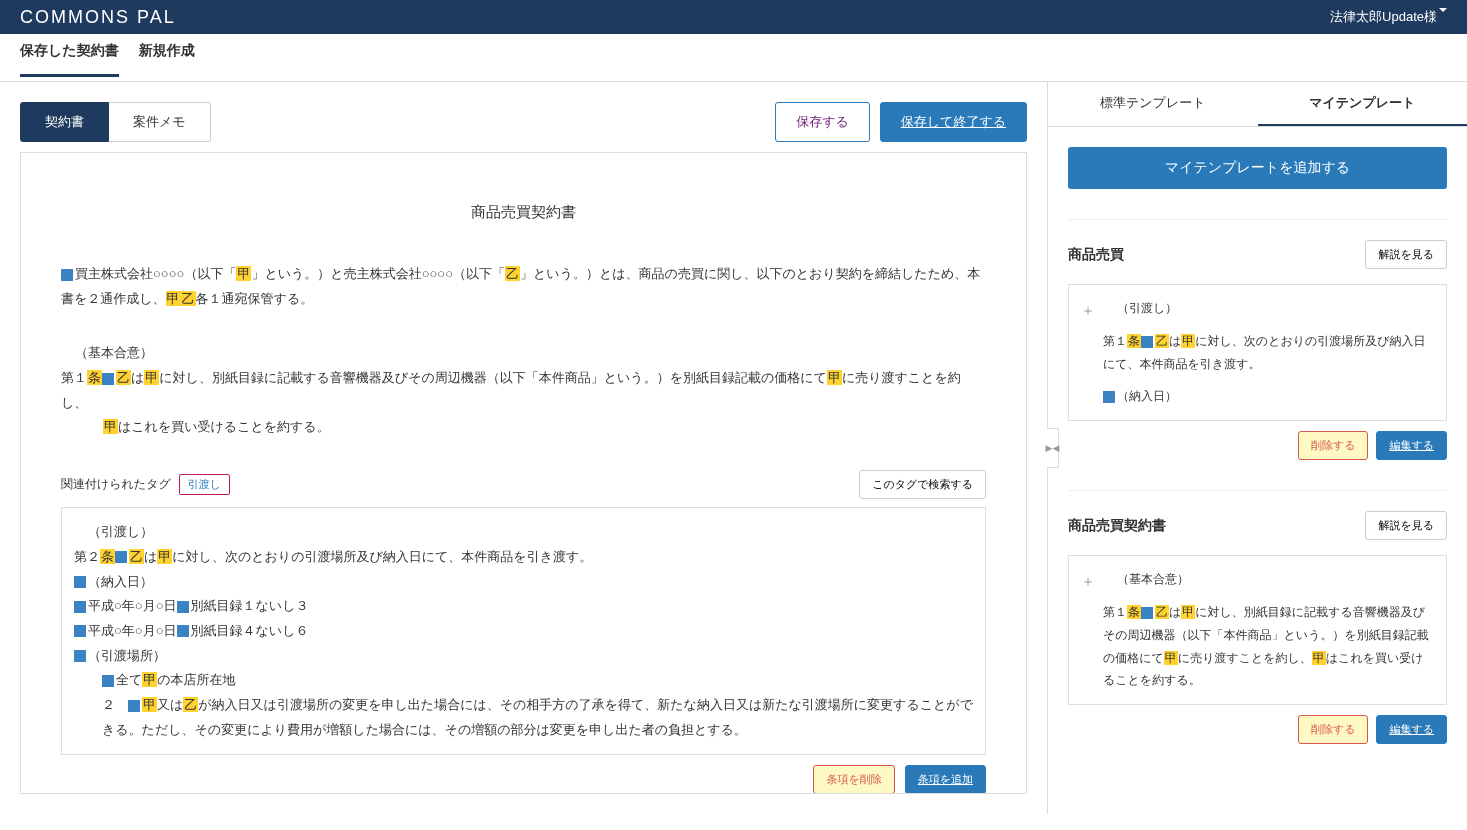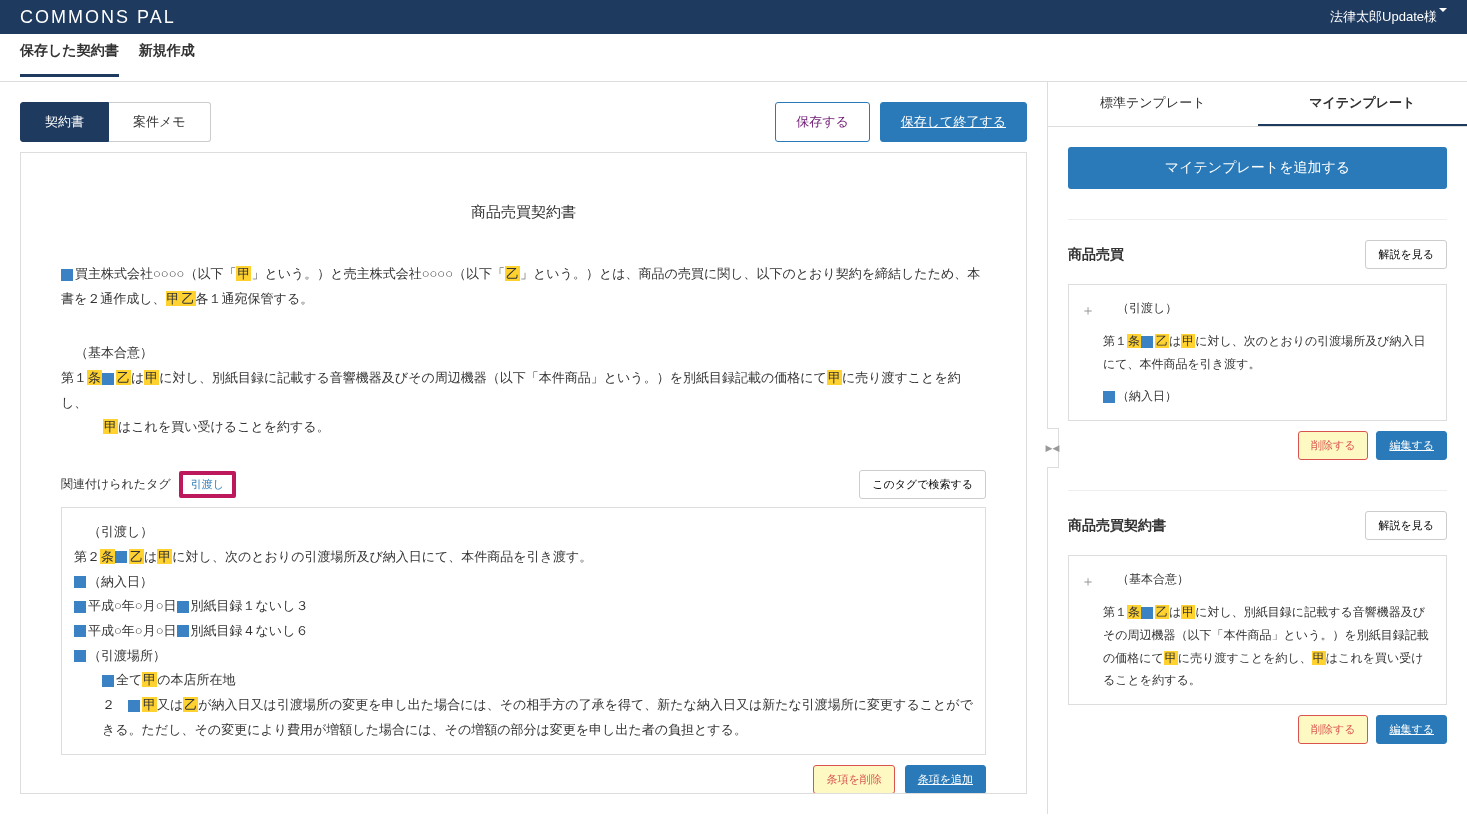--- a/index.html
+++ b/index.html
@@ -33,21 +33,21 @@
 
 .document-area { flex: 1; border: 1px solid #ddd; overflow-y: scroll; padding: 50px 40px 20px; position: relative; }
 .doc-title { text-align: center; font-size: 15px; margin-bottom: 40px; }
 .doc-paragraph { line-height: 1.9; font-size: 13px; margin-bottom: 30px; }
 .hl { background: #ffd230; padding: 0 1px; }
 .blue-sq { display: inline-block; width: 12px; height: 12px; background: #3b82c4; vertical-align: middle; margin-right: 2px; }
 
 .tag-section { margin-top: 30px; }
 .tag-header { display: flex; justify-content: space-between; align-items: center; margin-bottom: 8px; }
 .tag-label-wrap { display: flex; align-items: center; gap: 8px; font-size: 12px; }
-.tag-chip { border: 4px solid #be185d; color: #2a7ab9; padding: 2px 8px; border-radius: 2px; font-size: 11px; }
+.tag-chip { border: 1px solid #be185d; color: #2a7ab9; padding: 2px 8px; border-radius: 2px; font-size: 11px; }
 .btn-small { padding: 6px 12px; font-size: 11px; }
 .tag-body { border: 1px solid #ddd; padding: 12px; line-height: 1.9; font-size: 13px; }
 .indent1 { padding-left: 28px; }
 .article-actions { display: flex; justify-content: flex-end; gap: 10px; margin-top: 10px; }
 
 .right-tabs { display: flex; border-bottom: 1px solid #ddd; }
 .right-tab { flex: 1; text-align: center; padding: 12px 0; font-size: 13px; cursor: pointer; border-bottom: 2px solid transparent; }
 .right-tab.active { border-bottom-color: #1e3a5f; font-weight: 600; }
 
 .right-content { flex: 1; overflow-y: scroll; padding: 20px; }

